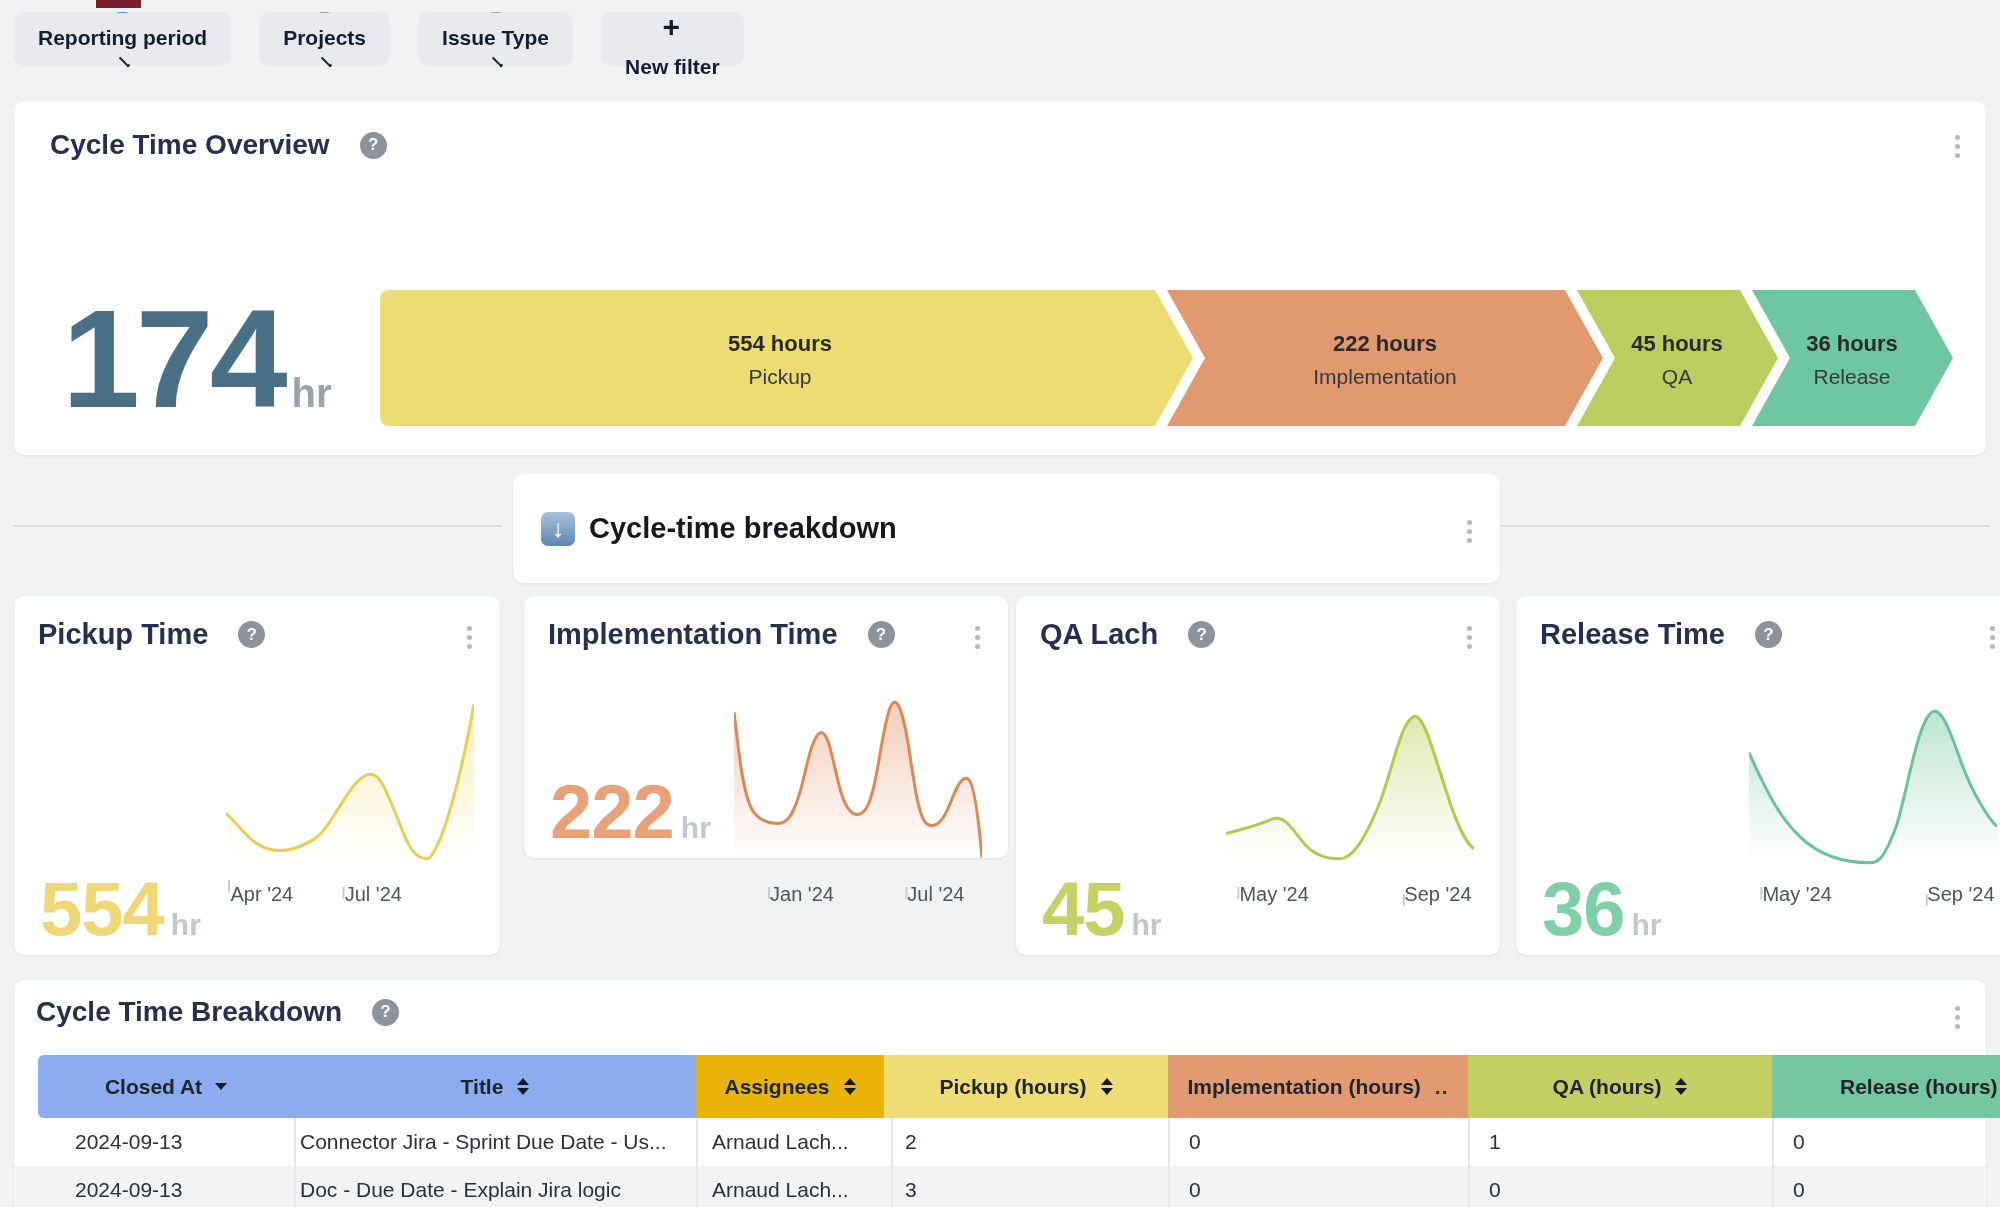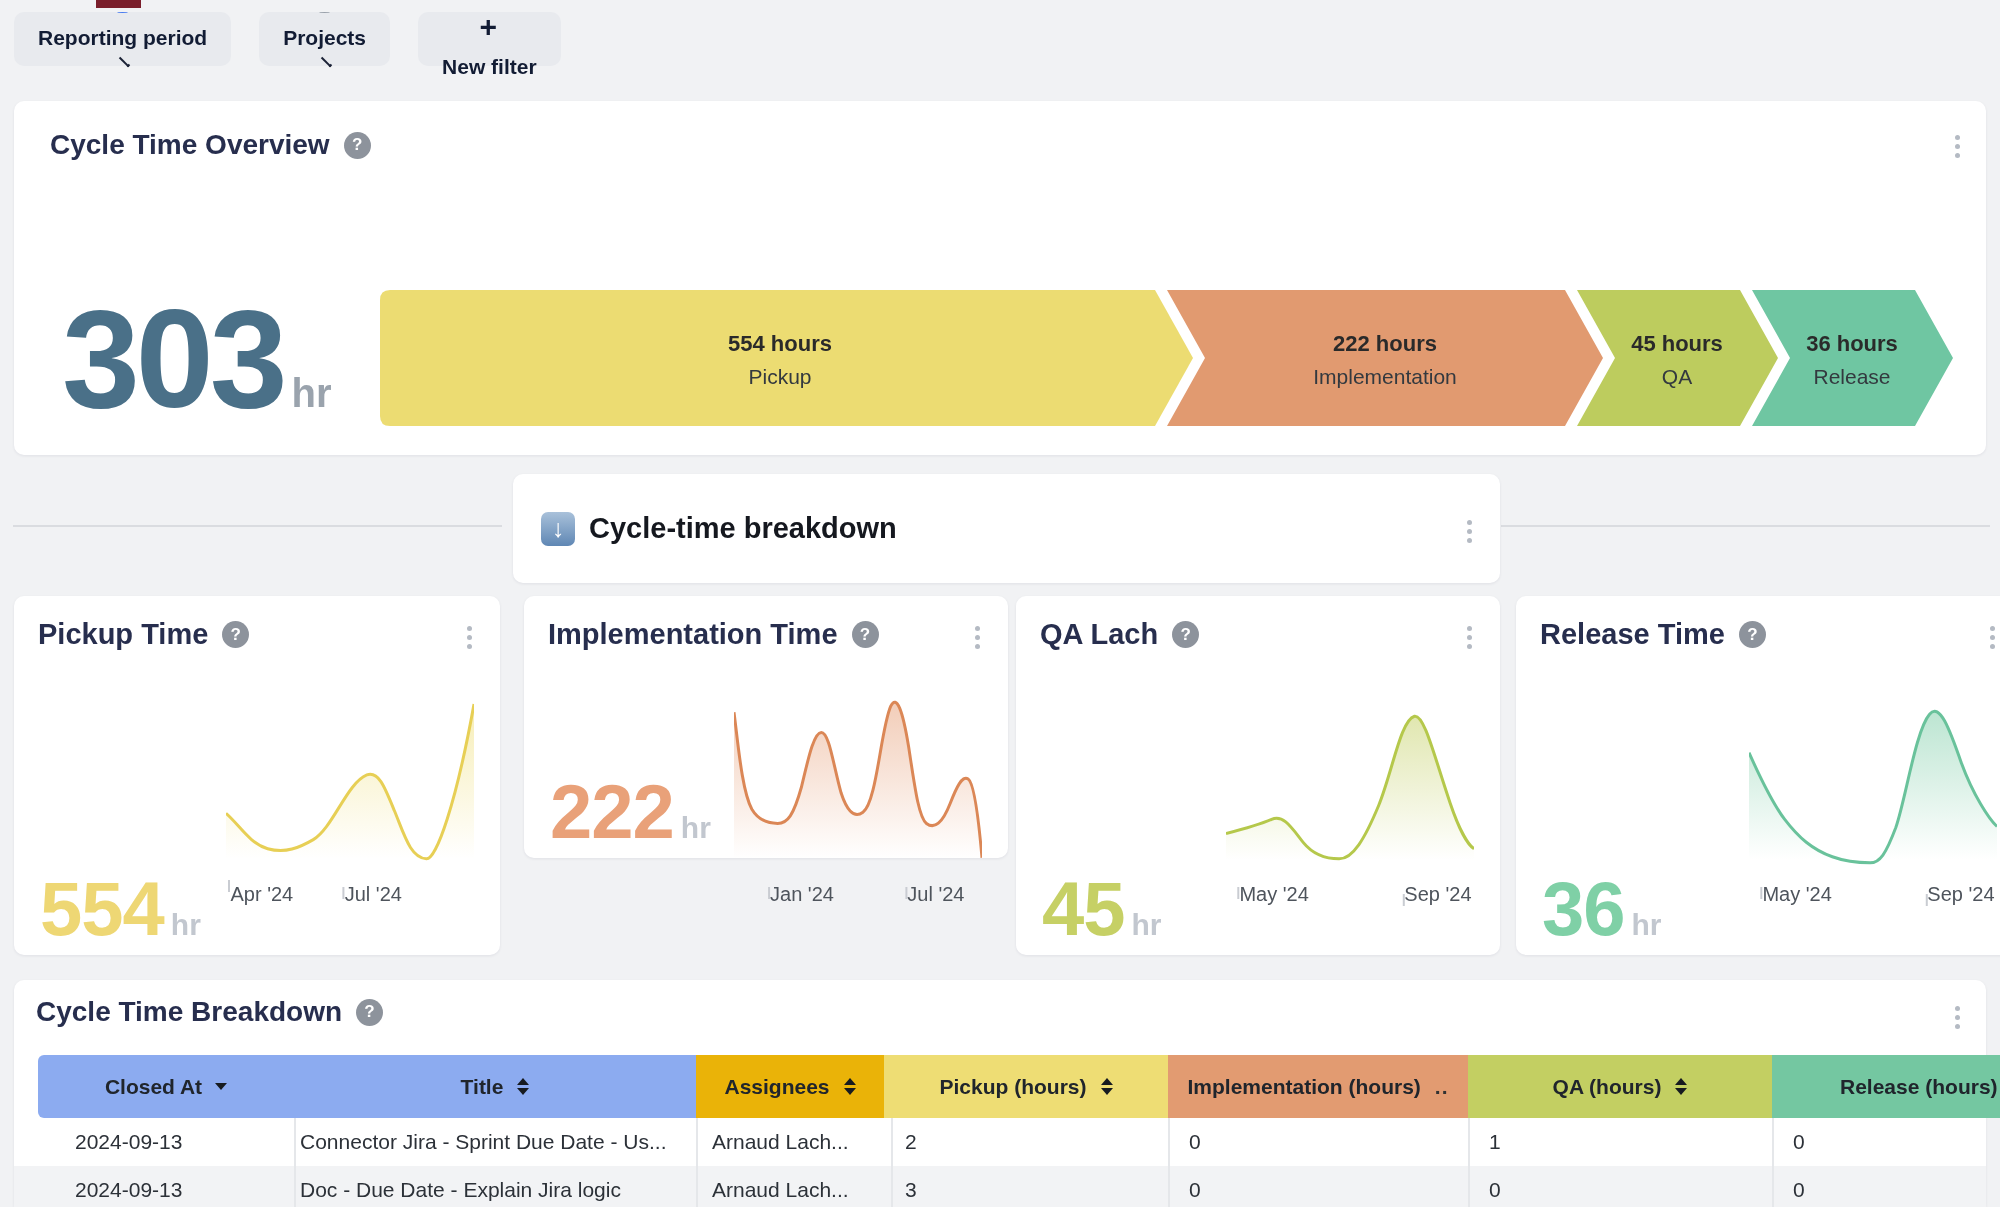--- a/index.html
+++ b/index.html
@@ -11,21 +11,21 @@
   .filter-bar{position:absolute;left:14px;top:12px;display:flex;gap:28px;}
   .pill{display:flex;align-items:center;gap:13px;height:54px;padding:0 24px;
         background:#e8eaee;border-radius:10px;font-size:21px;font-weight:600;color:#121c34;cursor:pointer;flex-direction:column;}
   .dot{width:11px;height:11px;border-radius:50%;}
   .chev{width:11px;height:11px;border-right:2.6px solid #1b2236;border-bottom:2.6px solid #1b2236;
         transform:rotate(45deg) translate(-2px,-2px);margin-left:4px;}
   .plus{font-size:30px;font-weight:700;line-height:1;margin-right:2px;color:#121c34;}
 
   
   .card{position:absolute;background:#ffffff;border-radius:10px;box-shadow:0 1px 3px rgba(20,30,60,.08);}
-  .card-title{font-size:28px;font-weight:700;color:#272e4e;display:flex;align-items:center;gap:14px;}
+  .card-title{font-size:28px;font-weight:700;color:#272e4e;display:flex;align-items:center;gap:30px;}
   .help{width:27px;height:27px;border-radius:50%;background:#8d939c;color:#fff;font-size:17px;
         font-weight:700;display:flex;align-items:center;justify-content:center;flex:0 0 auto;cursor:pointer;}
   .kebab{position:absolute;display:flex;flex-direction:column;gap:4px;cursor:pointer;padding:4px;}
   .kebab i{width:5px;height:5px;border-radius:50%;background:#b4bac3;}
 
   
   .overview{left:14px;top:101px;width:1972px;height:354px;}
   .overview .card-title{position:absolute;left:36px;top:28px;}
   .big-total{position:absolute;left:48px;bottom:26px;display:flex;align-items:baseline;}
   .big-total .val{font-size:140px;font-weight:700;color:#4a7088;letter-spacing:-4px;line-height:1;}
@@ -85,38 +85,43 @@
       <span class="dot" style="background:#4a7cf0"></span>
       <span>Reporting period</span>
       <span class="chev"></span>
     </div>
     <div class="pill">
       <span class="dot" style="background:#9aa1ab"></span>
       <span>Projects</span>
       <span class="chev"></span>
     </div>
     <div class="pill">
+      <span class="dot" style="background:#9aa1ab"></span>
+      <span>Issue Type</span>
+      <span class="chev"></span>
+    </div>
+    <div class="pill">
       <span class="plus">+</span>
       <span>New filter</span>
     </div>
   </div>
 
   <div class="card overview">
     <div class="card-title">
       <span>Cycle Time Overview</span>
       <span class="help">?</span>
     </div>
     <div class="kebab" style="right:22px;top:30px;">
         <i></i>
         <i></i>
         <i></i>
       </div>
 
     <div class="big-total">
-      <span class="val">303</span>
+      <span class="val">174</span>
       <span class="unit">hr</span>
     </div>
 
     <svg class="funnel" viewBox="0 0 1600 136">
       <path d="M10,0 L775,0 L813,68 L775,136 L10,136 Q0,136 0,126 L0,10 Q0,0 10,0 Z" fill="#ecdc72"></path>
       <path d="M787,0 L1185,0 L1223,68 L1185,136 L787,136 L825,68 Z" fill="#e19a70"></path>
       <path d="M1197,0 L1360,0 L1398,68 L1360,136 L1197,136 L1235,68 Z" fill="#bdcc5e"></path>
       <path d="M1372,0 L1535,0 L1573,68 L1535,136 L1372,136 L1410,68 Z" fill="#6fc6a2"></path>
       <text x="400" y="61" text-anchor="middle" class="f-hours">554 hours</text>
       <text x="400" y="94" text-anchor="middle" class="f-label">Pickup</text>

